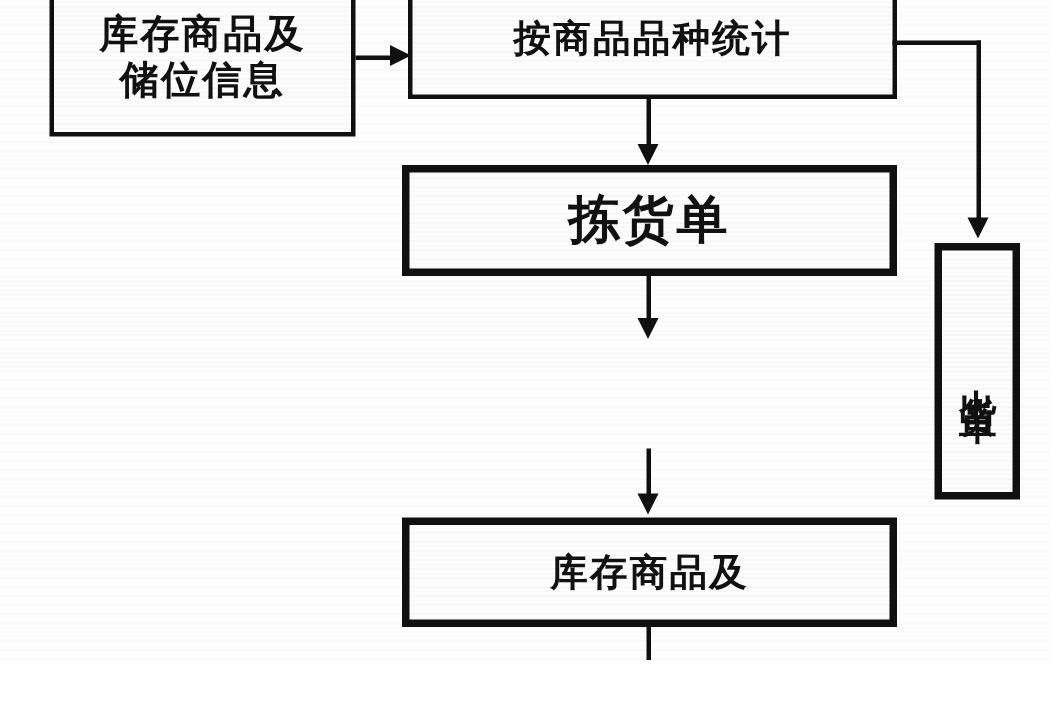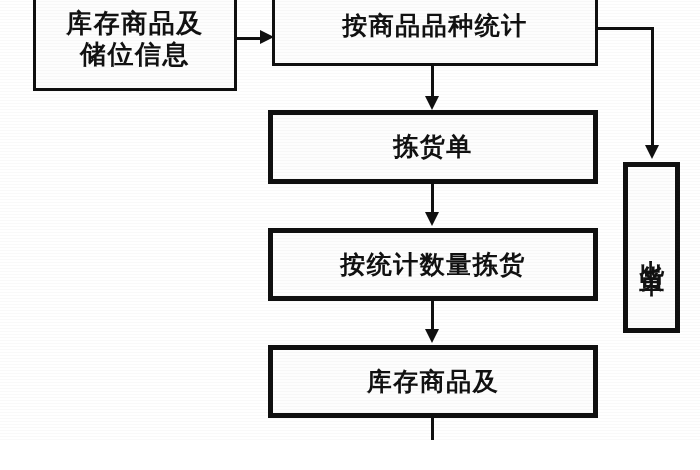--- a/index.html
+++ b/index.html
@@ -90,27 +90,24 @@
 
   <div class="node node-thin" style="left:33px; top:-14px; width:204px; height:105px; font-size:26px;">
     <span class="node-label">库存商品及
 储位信息</span>
   </div>
 
   <div class="node node-thin" style="left:272px; top:-14px; width:326px; height:80px; font-size:25px;">
     <span class="node-label">按商品品种统计</span>
   </div>
 
-  <div class="node node-thick" style="left:268px; top:110px; width:330px; height:74px; font-size:25px;">
+  <div class="node node-thick" style="left:268px; top:110px; width:330px; height:74px; font-size:34px;">
     <span class="node-label">拣货单</span>
   </div>
 
-  <div class="node node-thick" style="left:268px; top:228px; width:330px; height:73px; font-size:25px;">
-    <span class="node-label">按统计数量拣货</span>
-  </div>
 
   <div class="node node-thick" style="left:268px; top:345px; width:330px; height:73px; font-size:25px;">
     <span class="node-label">库存商品及</span>
   </div>
 
   <div class="node node-thick" style="left:268px; top:458px; width:330px; height:40px; font-size:25px;">
     <span class="node-label"></span>
   </div>
 
   <div class="node node-thick node-vertical" style="left:623px; top:162px; width:57px; height:171px; font-size:25px;">

